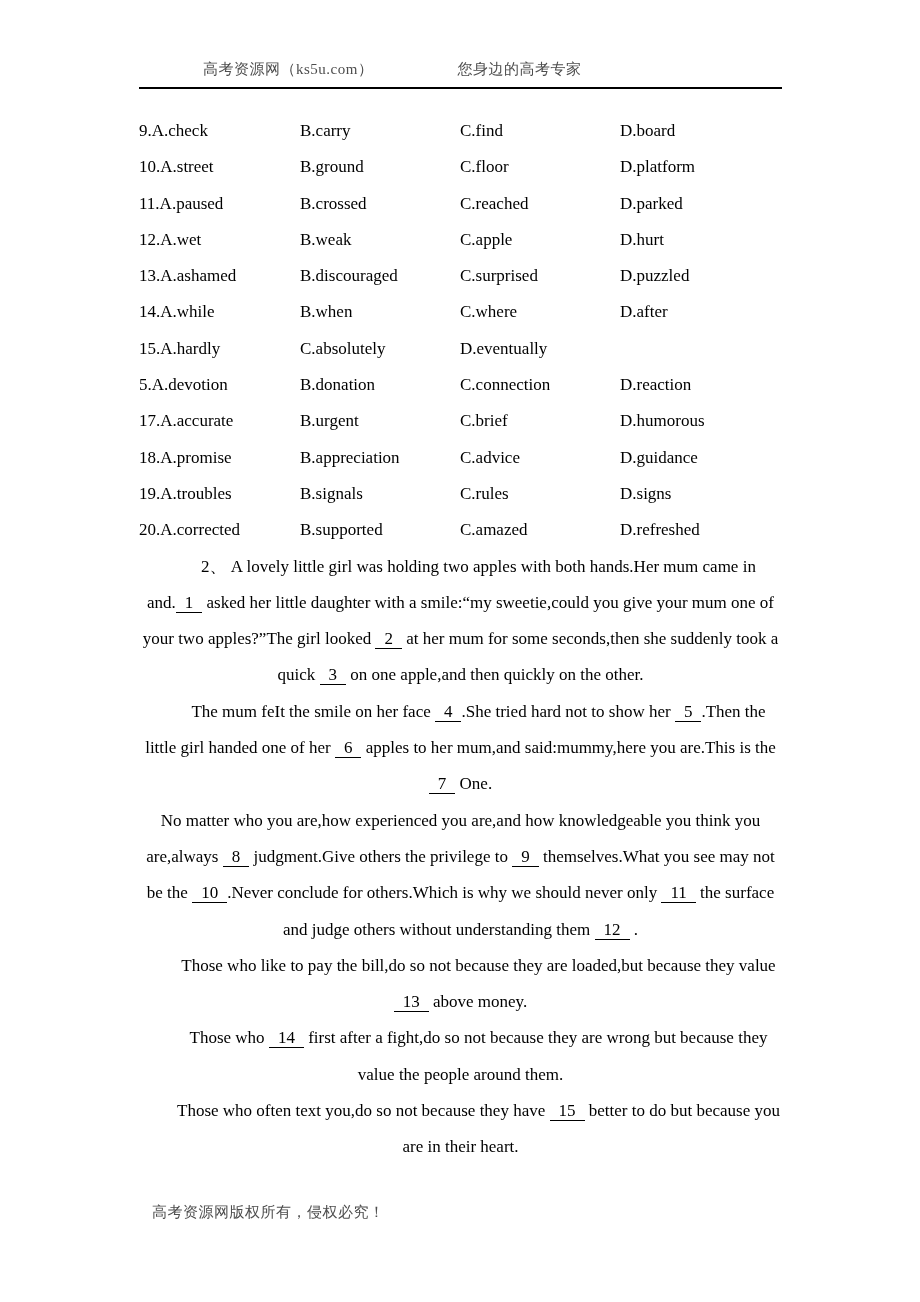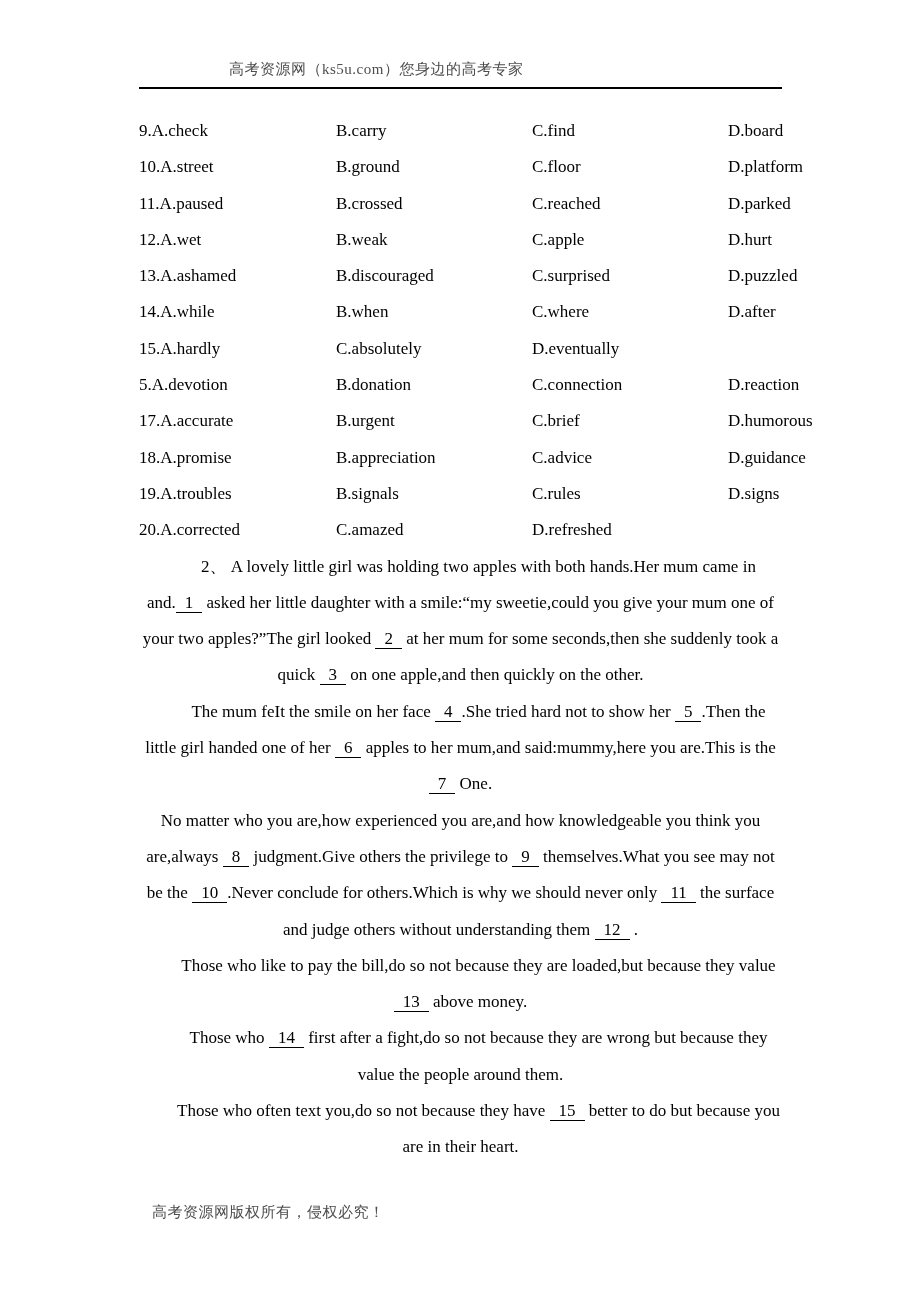--- a/index.html
+++ b/index.html
@@ -21,39 +21,38 @@
     left: 139px;
     width: 643px;
   }
   .header-text {
     display: flex;
     padding-top: 60px;
     font-size: 15px;
     color: #4d4d4d;
     letter-spacing: 0.5px;
   }
-  .header-site { margin-left: 90px; }
-  .header-slogan { }
+  .header-site { margin-left: 64px; }
+  .header-slogan { margin-left: 84px; }
   .header-rule {
     margin-top: 8px;
     border-bottom: 2px solid #000000;
     height: 0;
   }
   .doc-body {
     position: absolute;
     top: 113px;
     left: 139px;
     width: 643px;
     font-size: 17px;
     line-height: 36.3px;
   }
   .mc-row {
     display: grid;
     grid-template-columns: 161px 160px 160px 1fr;
-    gap: 36px;
   }
   .mc-cell {
     white-space: nowrap;
   }
   .para {
     margin: 0;
     text-align: center;
   }
   .para.indent {
     text-indent: 36px;
@@ -146,20 +145,21 @@
           <span class="mc-cell">D.guidance</span>
         </div>
         <div class="mc-row">
           <span class="mc-cell">19.A.troubles</span>
           <span class="mc-cell">B.signals</span>
           <span class="mc-cell">C.rules</span>
           <span class="mc-cell">D.signs</span>
         </div>
         <div class="mc-row">
           <span class="mc-cell">20.A.corrected</span>
+          <span class="mc-cell">B.supported</span>
           <span class="mc-cell">C.amazed</span>
           <span class="mc-cell">D.refreshed</span>
         </div>
       </div>
     <div id="passage">
         <p class="para indent">2、 A lovely little girl was holding two apples with both hands.Her mum came in and.<span class="blank">1</span> asked her little daughter with a smile:“my sweetie,could you give your mum one of your two apples?”The girl looked <span class="blank">2</span> at her mum for some seconds,then she suddenly took a quick <span class="blank">3</span> on one apple,and then quickly on the other.</p>
         <p class="para indent">The mum feIt the smile on her face <span class="blank">4</span>.She tried hard not to show her <span class="blank">5</span>.Then the little girl handed one of her <span class="blank">6</span> apples to her mum,and said:mummy,here you are.This is the <span class="blank">7</span> One.</p>
         <p class="para">No matter who you are,how experienced you are,and how knowledgeable you think you are,always <span class="blank">8</span> judgment.Give others the privilege to <span class="blank">9</span> themselves.What you see may not be the <span class="blank">10</span>.Never conclude for others.Which is why we should never only <span class="blank">11</span> the surface and judge others without understanding them <span class="blank">12</span> .</p>
         <p class="para indent">Those who like to pay the bill,do so not because they are loaded,but because they value <span class="blank">13</span> above money.</p>
         <p class="para indent">Those who <span class="blank">14</span> first after a fight,do so not because they are wrong but because they value the people around them.</p>

